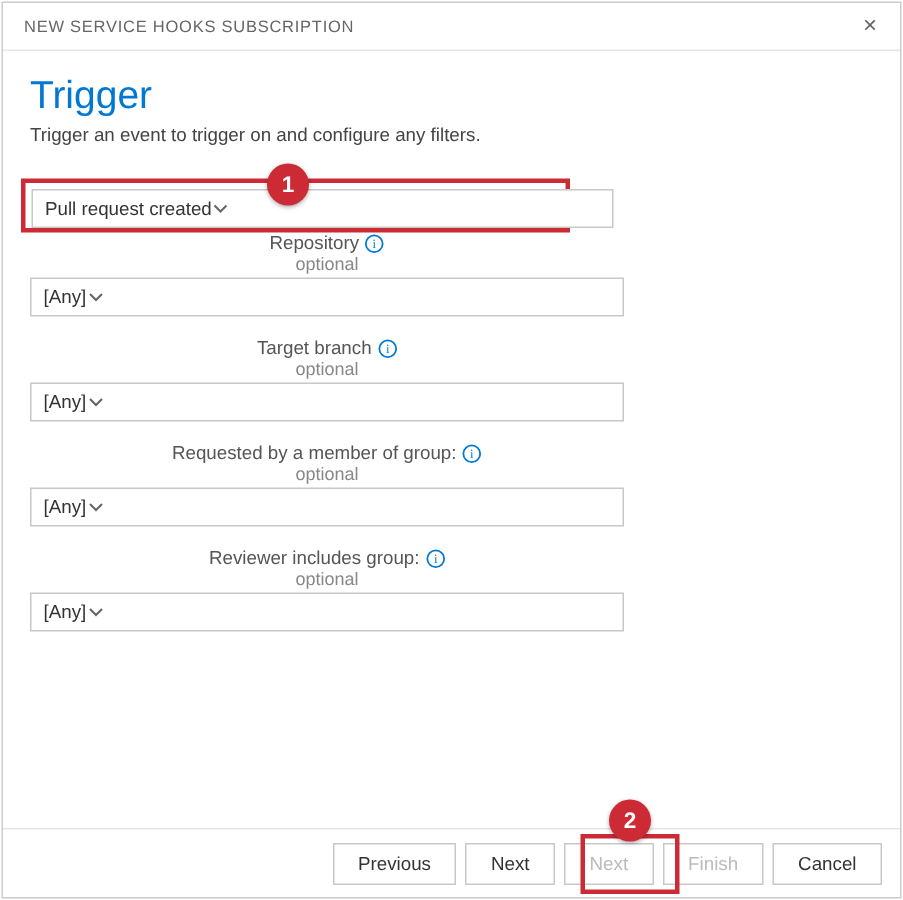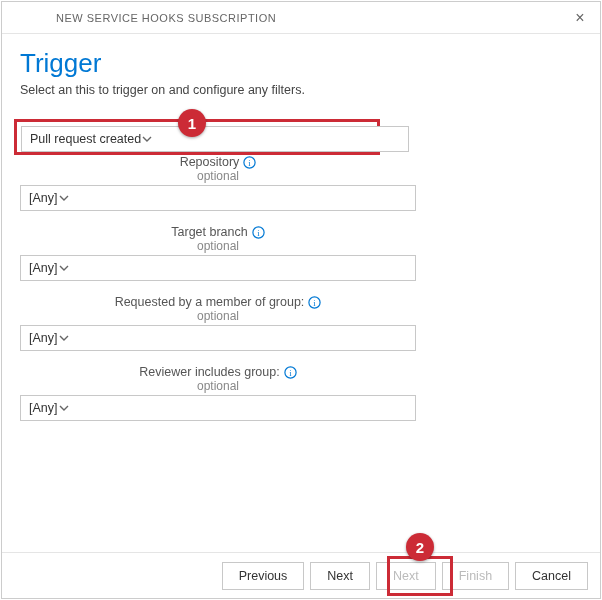--- a/index.html
+++ b/index.html
@@ -28,21 +28,20 @@
     align-items: center;
     justify-content: space-between;
     height: 32px;
     border-bottom: 1px solid #e5e5e5;
     padding: 0 10px 0 14px;
   }
   .dlg-title {
     font-size: 11px;
     letter-spacing: 0.5px;
     color: #666;
-    margin-left: 40px;
   }
   .dlg-close {
     font-size: 16px;
     color: #666;
     cursor: pointer;
     width: 20px;
     text-align: center;
   }
   .dlg-body {
     padding: 14px 18px 10px 18px;
@@ -199,21 +198,21 @@
 <div class="dialog">
 
   <div class="dlg-header">
     <span class="dlg-title">NEW SERVICE HOOKS SUBSCRIPTION</span>
     <span class="dlg-close">×</span>
   </div>
 
   <div class="dlg-body">
 
     <h1 class="page-title">Trigger</h1>
-    <div class="page-subtitle">Select an this to trigger on and configure any filters.</div>
+    <div class="page-subtitle">Trigger an event to trigger on and configure any filters.</div>
 
     <div class="callout callout-1">1</div>
 
     <div class="highlight-box">
       <div class="select-box">
         <span>Pull request created</span>
         <span class="chevron">
           <svg width="12" height="12" viewBox="0 0 12 12">
               <path d="M2 4 L6 8 L10 4" stroke="#666" stroke-width="1.4" fill="none"></path>
             </svg>

